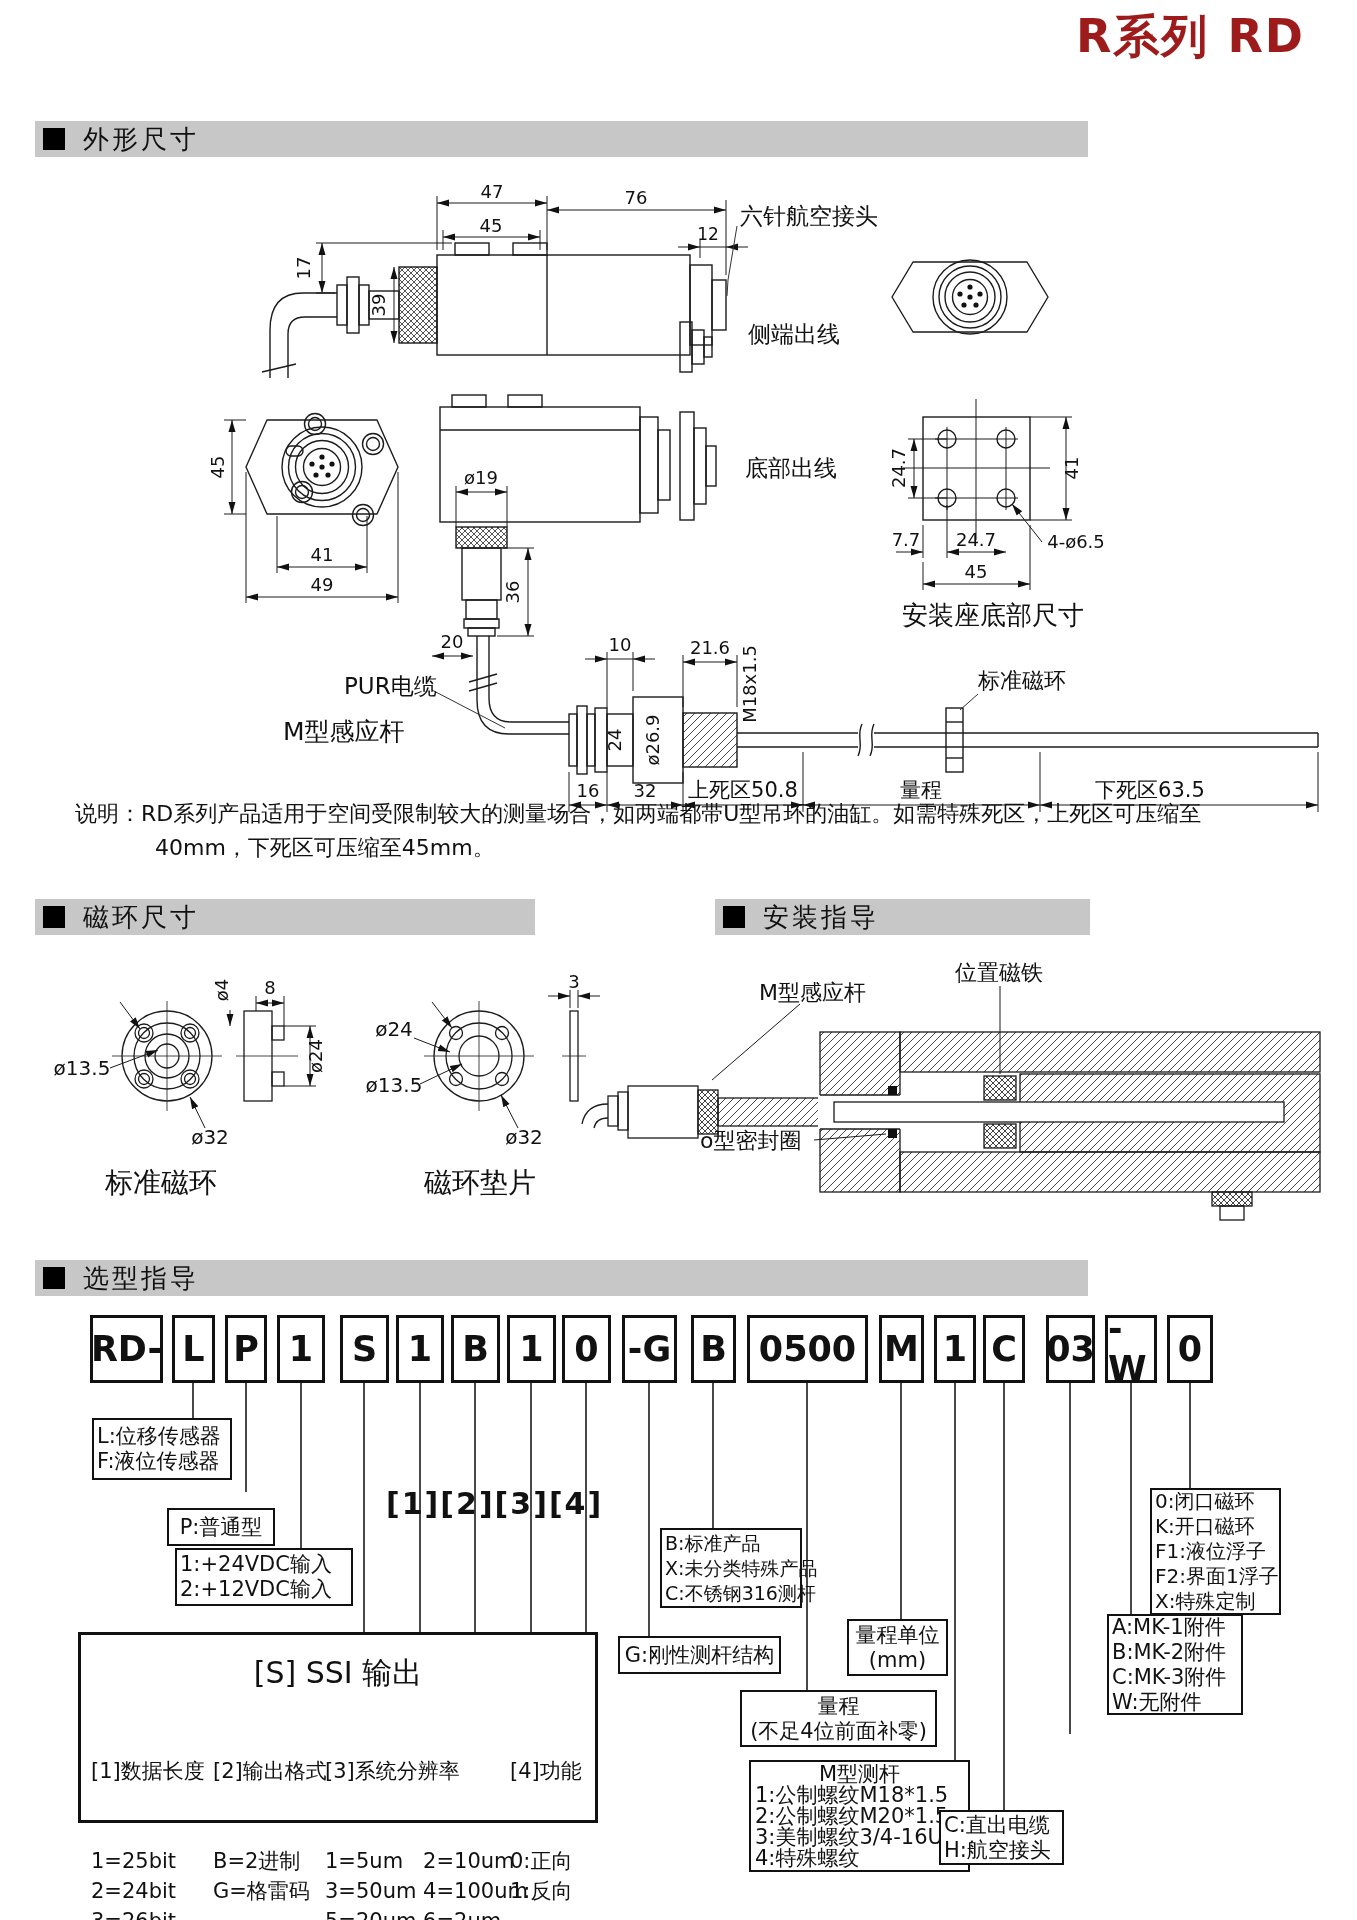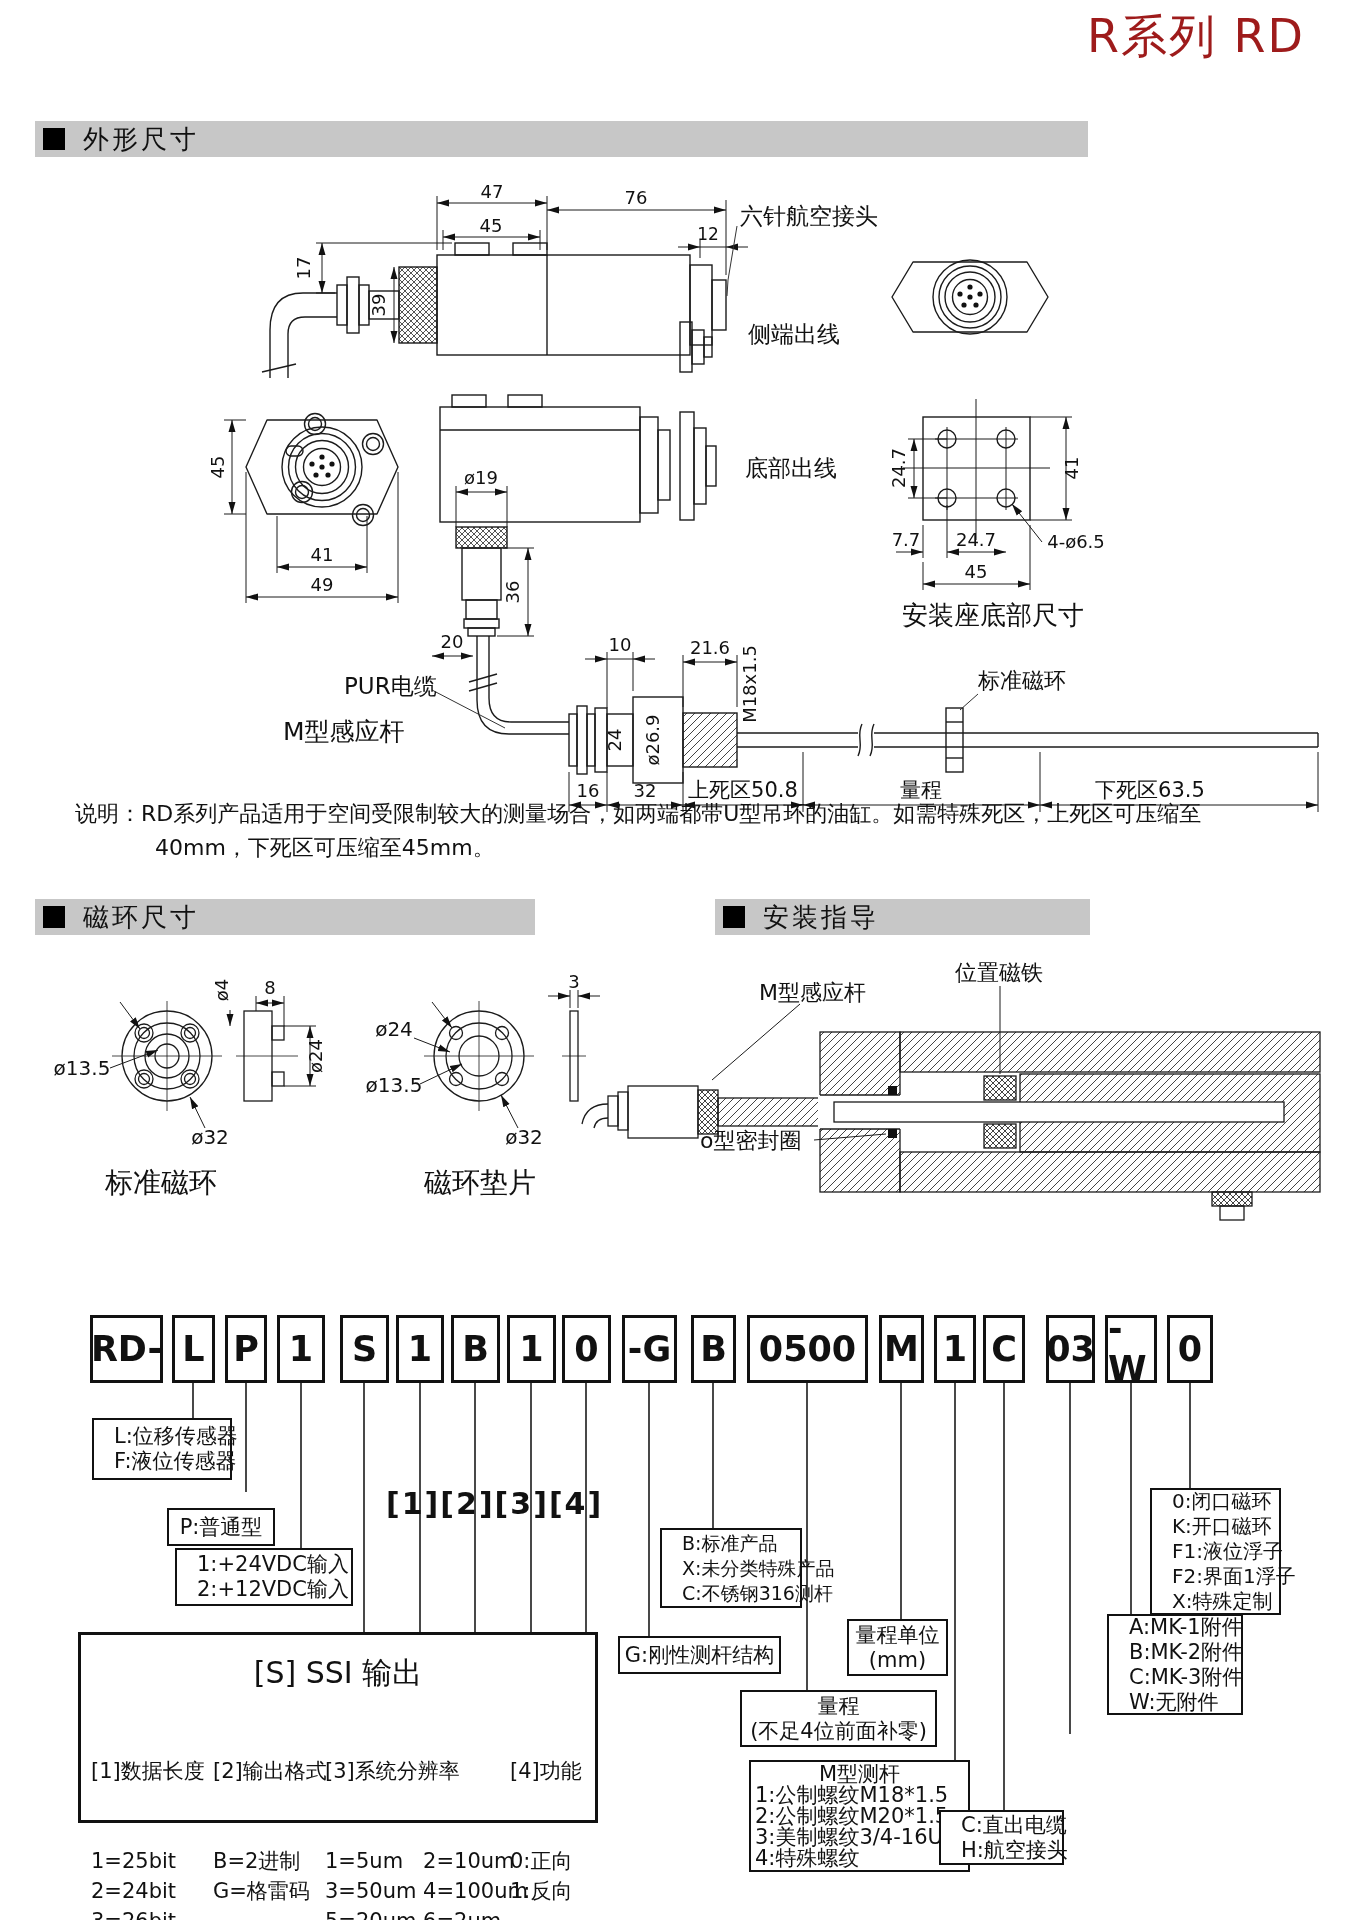--- a/index.html
+++ b/index.html
@@ -1,26 +1,26 @@
 <!DOCTYPE html>
 <html><head>
 <meta charset="utf-8">
 <style>
   html,body{margin:0;padding:0;background:#fff}
   .page{position:relative;width:1357px;height:1920px;background:#fff;font-family:"DejaVu Sans",sans-serif;color:#111;overflow:hidden}
-  .title{position:absolute;right:52px;top:6px;font-size:46px;font-weight:normal;color:#9e1b1b;letter-spacing:2px}
+  .title{position:absolute;right:52px;top:6px;font-size:46px;font-weight:bold;color:#9e1b1b;letter-spacing:2px}
   .hdr{position:absolute;background:#c7c7c7;height:36px;display:flex;align-items:center;gap:18px;padding-left:8px;box-sizing:border-box}
   .hdr .sq{width:22px;height:22px;background:#000;flex:0 0 auto}
   .hdr .txt{font-size:26px;letter-spacing:3px}
   svg{position:absolute;left:0}
   .note{position:absolute;left:75px;top:797px;width:1060px;font-size:22px;line-height:34px;padding-left:80px;text-indent:-80px}
   .cbox{position:absolute;top:1315px;height:68px;border:3px solid #111;box-sizing:border-box;background:#fff;
         display:flex;align-items:center;justify-content:center;font-size:35px;font-weight:bold}
   .ebox{position:absolute;border:2.5px solid #111;box-sizing:border-box;background:#fff;font-size:21px;line-height:25px;
-        white-space:pre;padding:2px 20px;display:flex;flex-direction:column;justify-content:center}
+        white-space:pre;padding:2px 3px;display:flex;flex-direction:column;justify-content:center}
   .ebox.center{text-align:center;align-items:center}
   .brackets{position:absolute;left:386px;top:1486px;font-size:30px;font-weight:bold;letter-spacing:2px}
   .ssi{position:absolute;left:78px;top:1632px;width:520px;height:191px;border:3.5px solid #111;box-sizing:border-box;background:#fff;font-size:21px}
   .ssi .t{text-align:center;font-size:30px;margin-top:18px}
   .ssi .cols{display:flex;padding:2px 10px}
   .ssi .col{white-space:pre;line-height:30px}
   .dim{font-size:18px;text-anchor:middle;fill:#111}
   .dimS{font-size:17px;text-anchor:middle;fill:#111}
   .lbl{font-size:23px;fill:#111}
   .cap{font-size:26px;fill:#111}
@@ -37,20 +37,24 @@
     <div class="sq"></div>
     <div class="txt">外形尺寸</div>
   </div>
   <div class="hdr" style="left:35px;top:899px;width:500px">
     <div class="sq"></div>
     <div class="txt">磁环尺寸</div>
   </div>
   <div class="hdr" style="left:715px;top:899px;width:375px">
     <div class="sq"></div>
     <div class="txt">安装指导</div>
+  </div>
+  <div class="hdr" style="left:35px;top:1260px;width:1053px">
+    <div class="sq"></div>
+    <div class="txt">选型指导</div>
   </div>
 
   <svg style="top:160px" width="1357" height="710" viewBox="0 160 1357 710">
     <defs>
       <marker id="a1" markerUnits="userSpaceOnUse" markerWidth="14" markerHeight="10" refX="12" refY="5" orient="auto-start-reverse">
         <path d="M12,5 L0,1.5 L0,8.5 Z" fill="#111"></path>
       </marker>
       <pattern id="kn1" width="6" height="6" patternUnits="userSpaceOnUse">
         <path d="M0,6 L6,0 M0,0 L6,6" stroke="#555" stroke-width="1"></path>
       </pattern>

